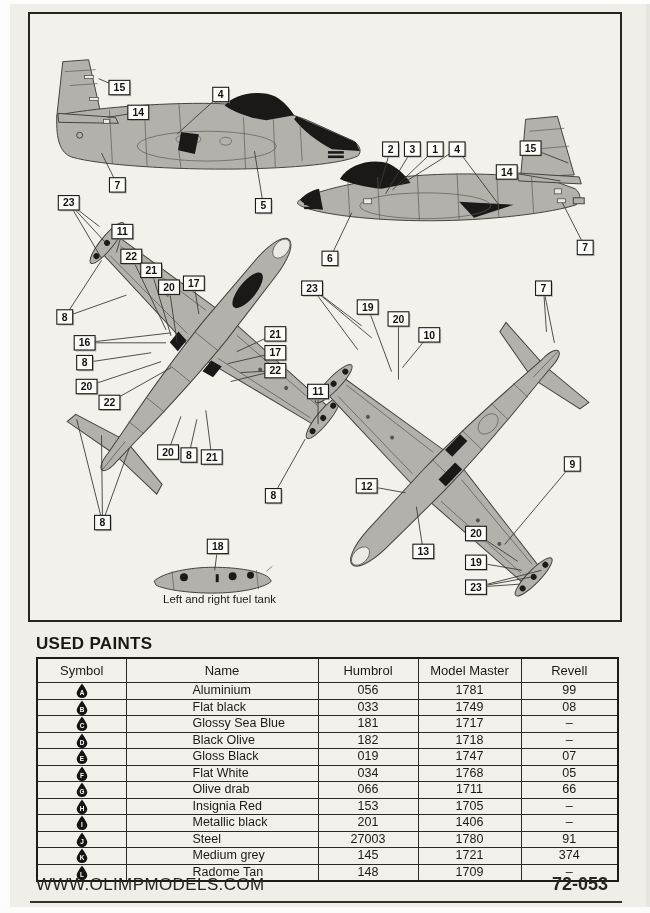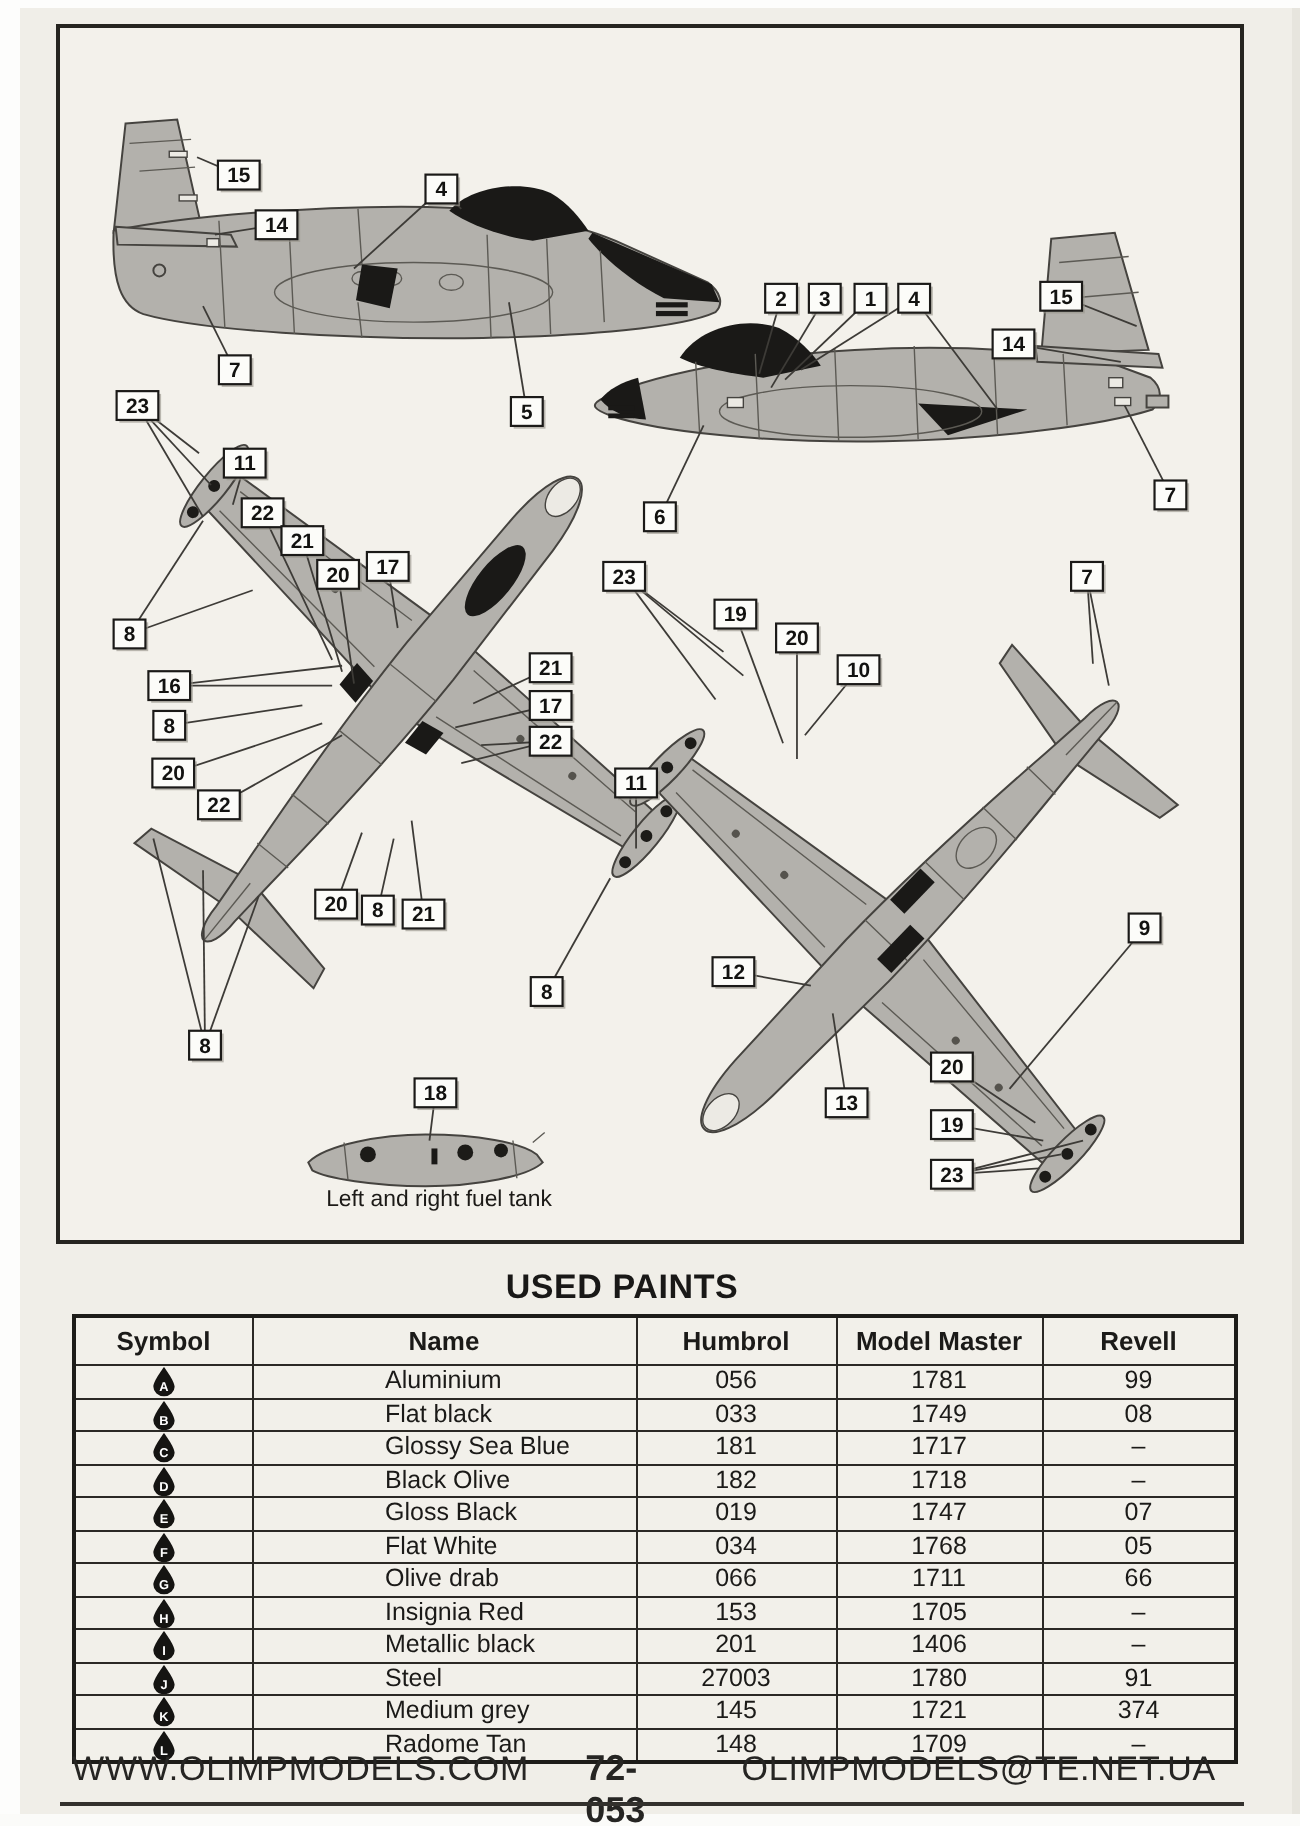--- a/index.html
+++ b/index.html
@@ -22,28 +22,28 @@
   .lite{fill:#eceae4;stroke:#45433f;stroke-width:.7;}
   .dot{fill:#1c1b18;}
   .fdot{fill:#55534d;}
   #leader-lines line{stroke:#3d3b37;stroke-width:.9;}
   .co-shadow{fill:#9a978e;opacity:.65;}
   .co-box{fill:#fcfcf9;stroke:#1b1a18;stroke-width:1.1;}
   .co-num{font-family:"Liberation Sans",sans-serif;font-size:10.5px;font-weight:bold;
           fill:#121210;text-anchor:middle;}
   .tank-caption{font-family:"Liberation Sans",sans-serif;font-size:11.5px;fill:#1c1a17;}
   
-  .paints-heading{position:absolute;left:20px;top:634px;width:582px;text-align:center;
+  .paints-heading{position:absolute;left:36px;top:634px;width:582px;
          font-size:17px;font-weight:bold;color:#191817;letter-spacing:.3px;}
   .paints-table{position:absolute;left:36px;top:657px;border-collapse:collapse;
          background:#f2f0ea;}
   .paints-table th,.paints-table td{border:1px solid #2b2925;color:#1b1a18;
          padding:0;text-align:center;}
   .paints-table{border:2px solid #1d1c19;}
-  .paints-table th{font-weight:bold;font-size:13px;height:23px;}
+  .paints-table th{font-weight:normal;font-size:13px;height:23px;}
   .paints-table td{font-size:12.5px;height:15.4px;line-height:15.4px;}
   .paints-table td.name{text-align:left;padding-left:66px;}
   .paints-table td.sym svg{display:block;margin:0 auto;}
   
   .footer{position:absolute;left:36px;top:874px;width:572px;display:flex;
           justify-content:space-between;align-items:baseline;color:#262523;gap:28px;}
   .footer .site,.footer .mail{font-size:17px;letter-spacing:.4px;}
   .footer .kit{font-size:18px;font-weight:bold;}
   .footer-line{position:absolute;left:30px;top:901px;width:592px;height:2px;
           background:#33312d;}
@@ -610,15 +610,14 @@
         <td class="num">148</td>
         <td class="num">1709</td>
         <td class="num">–</td>
       </tr>
     </tbody>
 </table>
 
 <div class="footer">
   <span class="site">WWW.OLIMPMODELS.COM</span>
   <span class="kit">72-053</span>
-  <span class="mail">OLIMPMODELS@TE.NET.UA</span>
 </div>
 <div class="footer-line"></div>
 
 </body></html>

